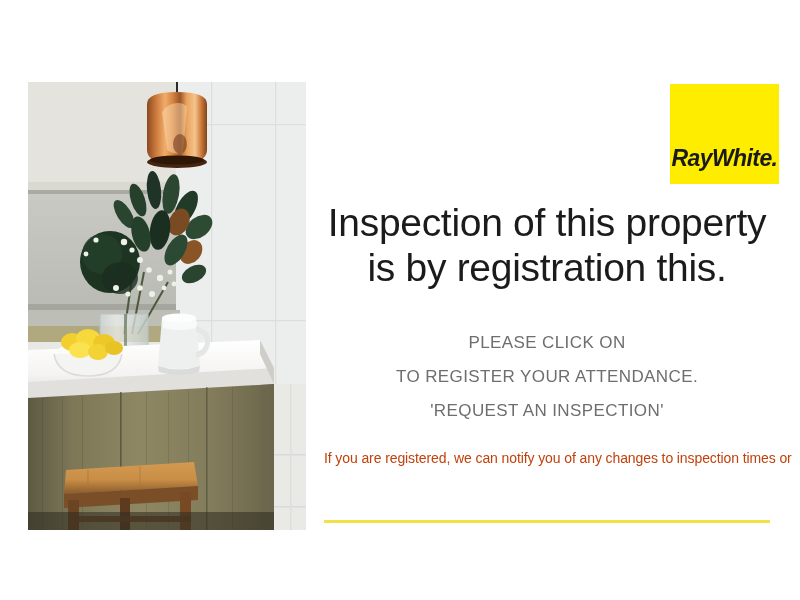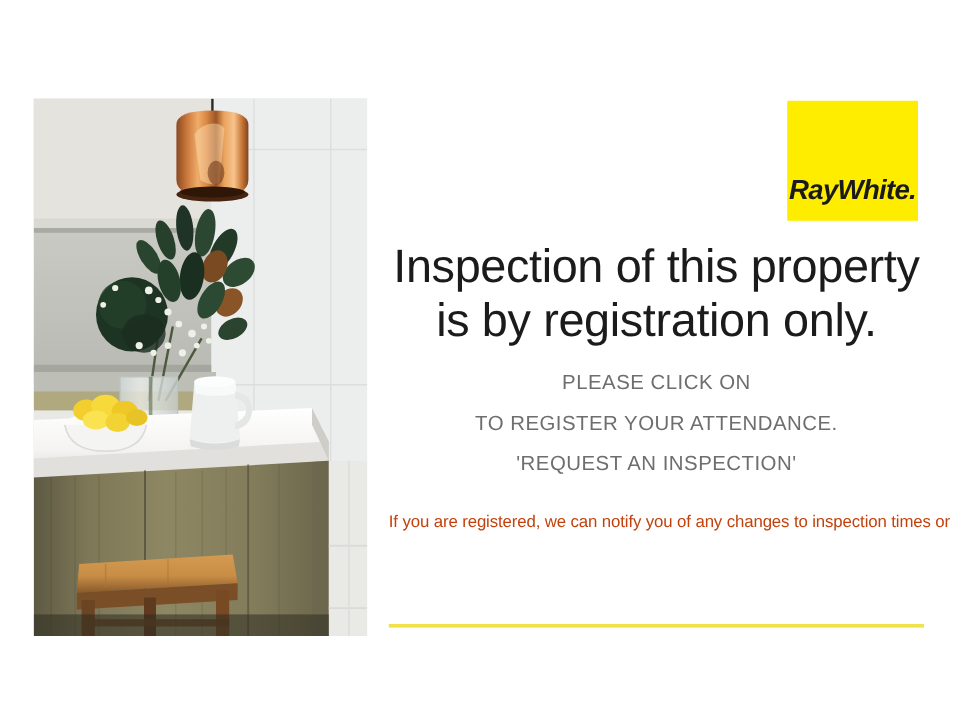--- a/index.html
+++ b/index.html
@@ -13,21 +13,21 @@
 
   
   .photo {
     position:absolute; left:28px; top:82px; width:278px; height:448px;
     overflow:hidden; background:#e9e9e6;
   }
   .ph-svg { display:block; width:278px; height:448px; }
 
   
   .logo-block {
-    position:absolute; left:656px; top:84px; width:109px; height:100px;
+    position:absolute; left:670px; top:84px; width:109px; height:100px;
     background:#ffed00;
   }
   .logo-word {
     position:absolute; left:0; right:0; bottom:12px;
     text-align:center;
     font-family:"Liberation Sans", sans-serif;
     font-weight:bold; font-style:italic;
     font-size:23px; letter-spacing:-0.6px;
     color:#1a1a1a; white-space:nowrap;
   }
@@ -36,21 +36,21 @@
   .textcol {
     position:absolute; left:324px; top:200px; width:446px;
     text-align:center;
   }
   .headline {
     font-size:39px; line-height:45px; color:#1b1b1b;
     font-weight:400; letter-spacing:-0.3px;
   }
   .headline .hl-line { display:block; white-space:nowrap; }
 
-  .subs { margin-top:12px; }
+  .subs { margin-top:36px; }
   .sub-line {
     display:block;
     font-size:17px; line-height:34px;
     color:#6e6e6e; letter-spacing:0.4px;
     white-space:nowrap;
   }
 
   .fineprint { margin-top:20px; }
   .fine-line {
     display:block;
@@ -239,21 +239,21 @@
   </div>
 
   <div class="logo-block">
     <div class="logo-word">RayWhite.</div>
   </div>
 
   <div class="textcol">
 
     <div class="headline">
       <span class="hl-line">Inspection of this property</span>
-      <span class="hl-line">is by registration only.</span>
+      <span class="hl-line">is by registration this.</span>
     </div>
 
     <div class="subs">
       <span class="sub-line">PLEASE CLICK ON</span>
       <span class="sub-line">TO REGISTER YOUR ATTENDANCE.</span>
       <span class="sub-line">'REQUEST AN INSPECTION'</span>
     </div>
 
     <div class="fineprint">
       <span class="fine-line">If you are registered, we can notify you of any changes to inspection times or</span>

